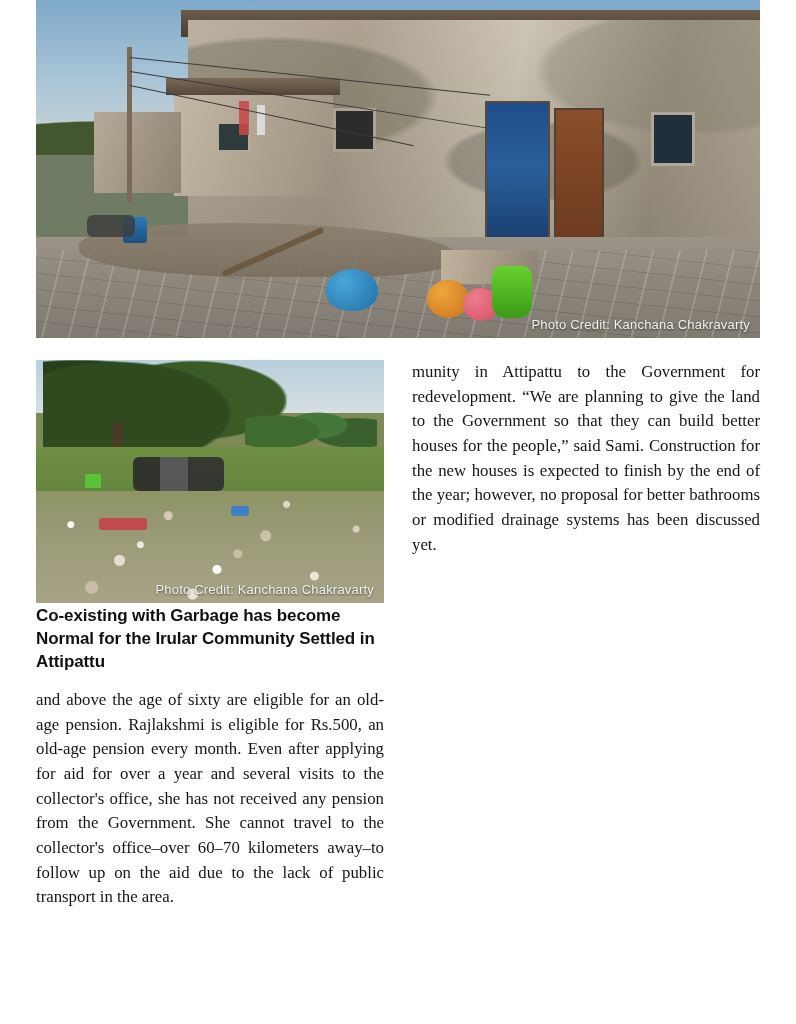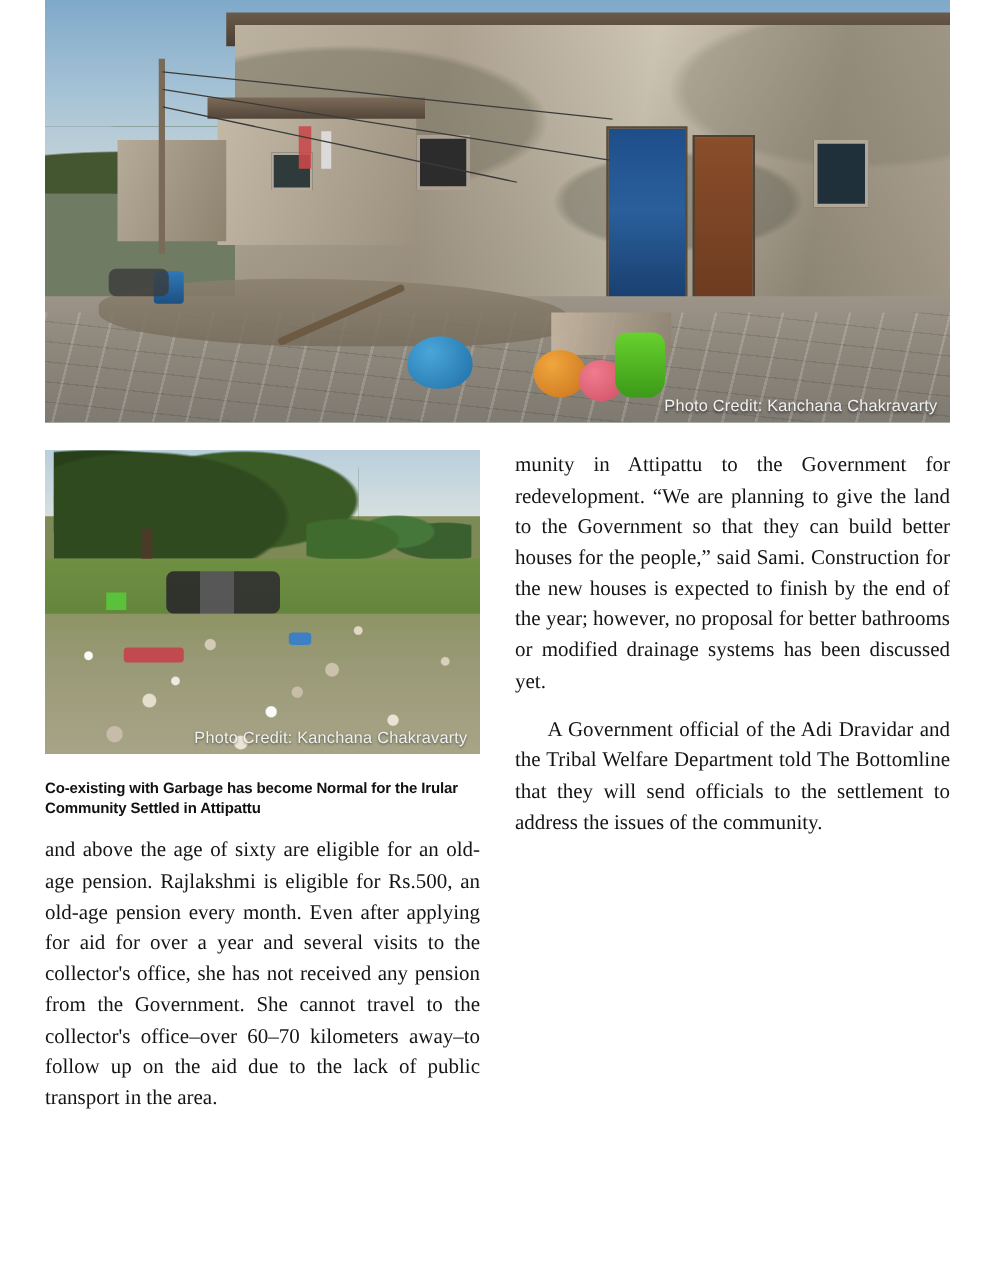--- a/index.html
+++ b/index.html
@@ -277,24 +277,24 @@
     background: #59c23a;
   }
   .photo2 .bluebag {
     position: absolute; left: 56%; bottom: 36%; width: 18px; height: 10px;
     background: #3f7fc4; border-radius: 3px;
   }
 
   .caption {
     font-family: "Liberation Sans", sans-serif;
     font-weight: bold;
-    font-size: 12px;
+    font-size: 17px;
     line-height: 1.35;
     color: #111;
-    margin-top: 19px;
+    margin-top: 2px;
     letter-spacing: -0.1px;
   }
 
   
   p.body {
     margin: 0;
     font-family: "Liberation Serif", serif;
     font-size: 16.8px;
     line-height: 1.47;
     text-align: justify;
@@ -423,19 +423,18 @@
 
       <div class="body-block">
         <p class="body">and above the age of sixty are eligible for an old-age pension. Rajlakshmi is eligible for Rs.500, an old-age pension every month. Even after applying for aid for over a year and several visits to the collector's office, she has not received any pension from the Government. She cannot travel to the collector's office–over 60–70 kilometers away–to follow up on the aid due to the lack of public transport in the area.</p>
       </div>
     </div>
 
     <div class="col-right">
 
       <div class="body-block first">
         <p class="body" style="text-indent:0;">munity in Attipattu to the Government for redevelopment. “We are planning to give the land to the Government so that they can build better houses for the people,” said Sami. Construction for the new houses is expected to finish by the end of the year; however, no proposal for better bathrooms or modified drainage systems has been discussed yet.</p>
-        <p class="body" style="margin-top:14px;">A Government official of the Adi Dravidar and the Tribal Welfare Department told The Bottomline that they will send officials to the settlement to address the issues of the community.</p>
       </div>
 
 
     </div>
   </div>
 </div>
 
 </body></html>

